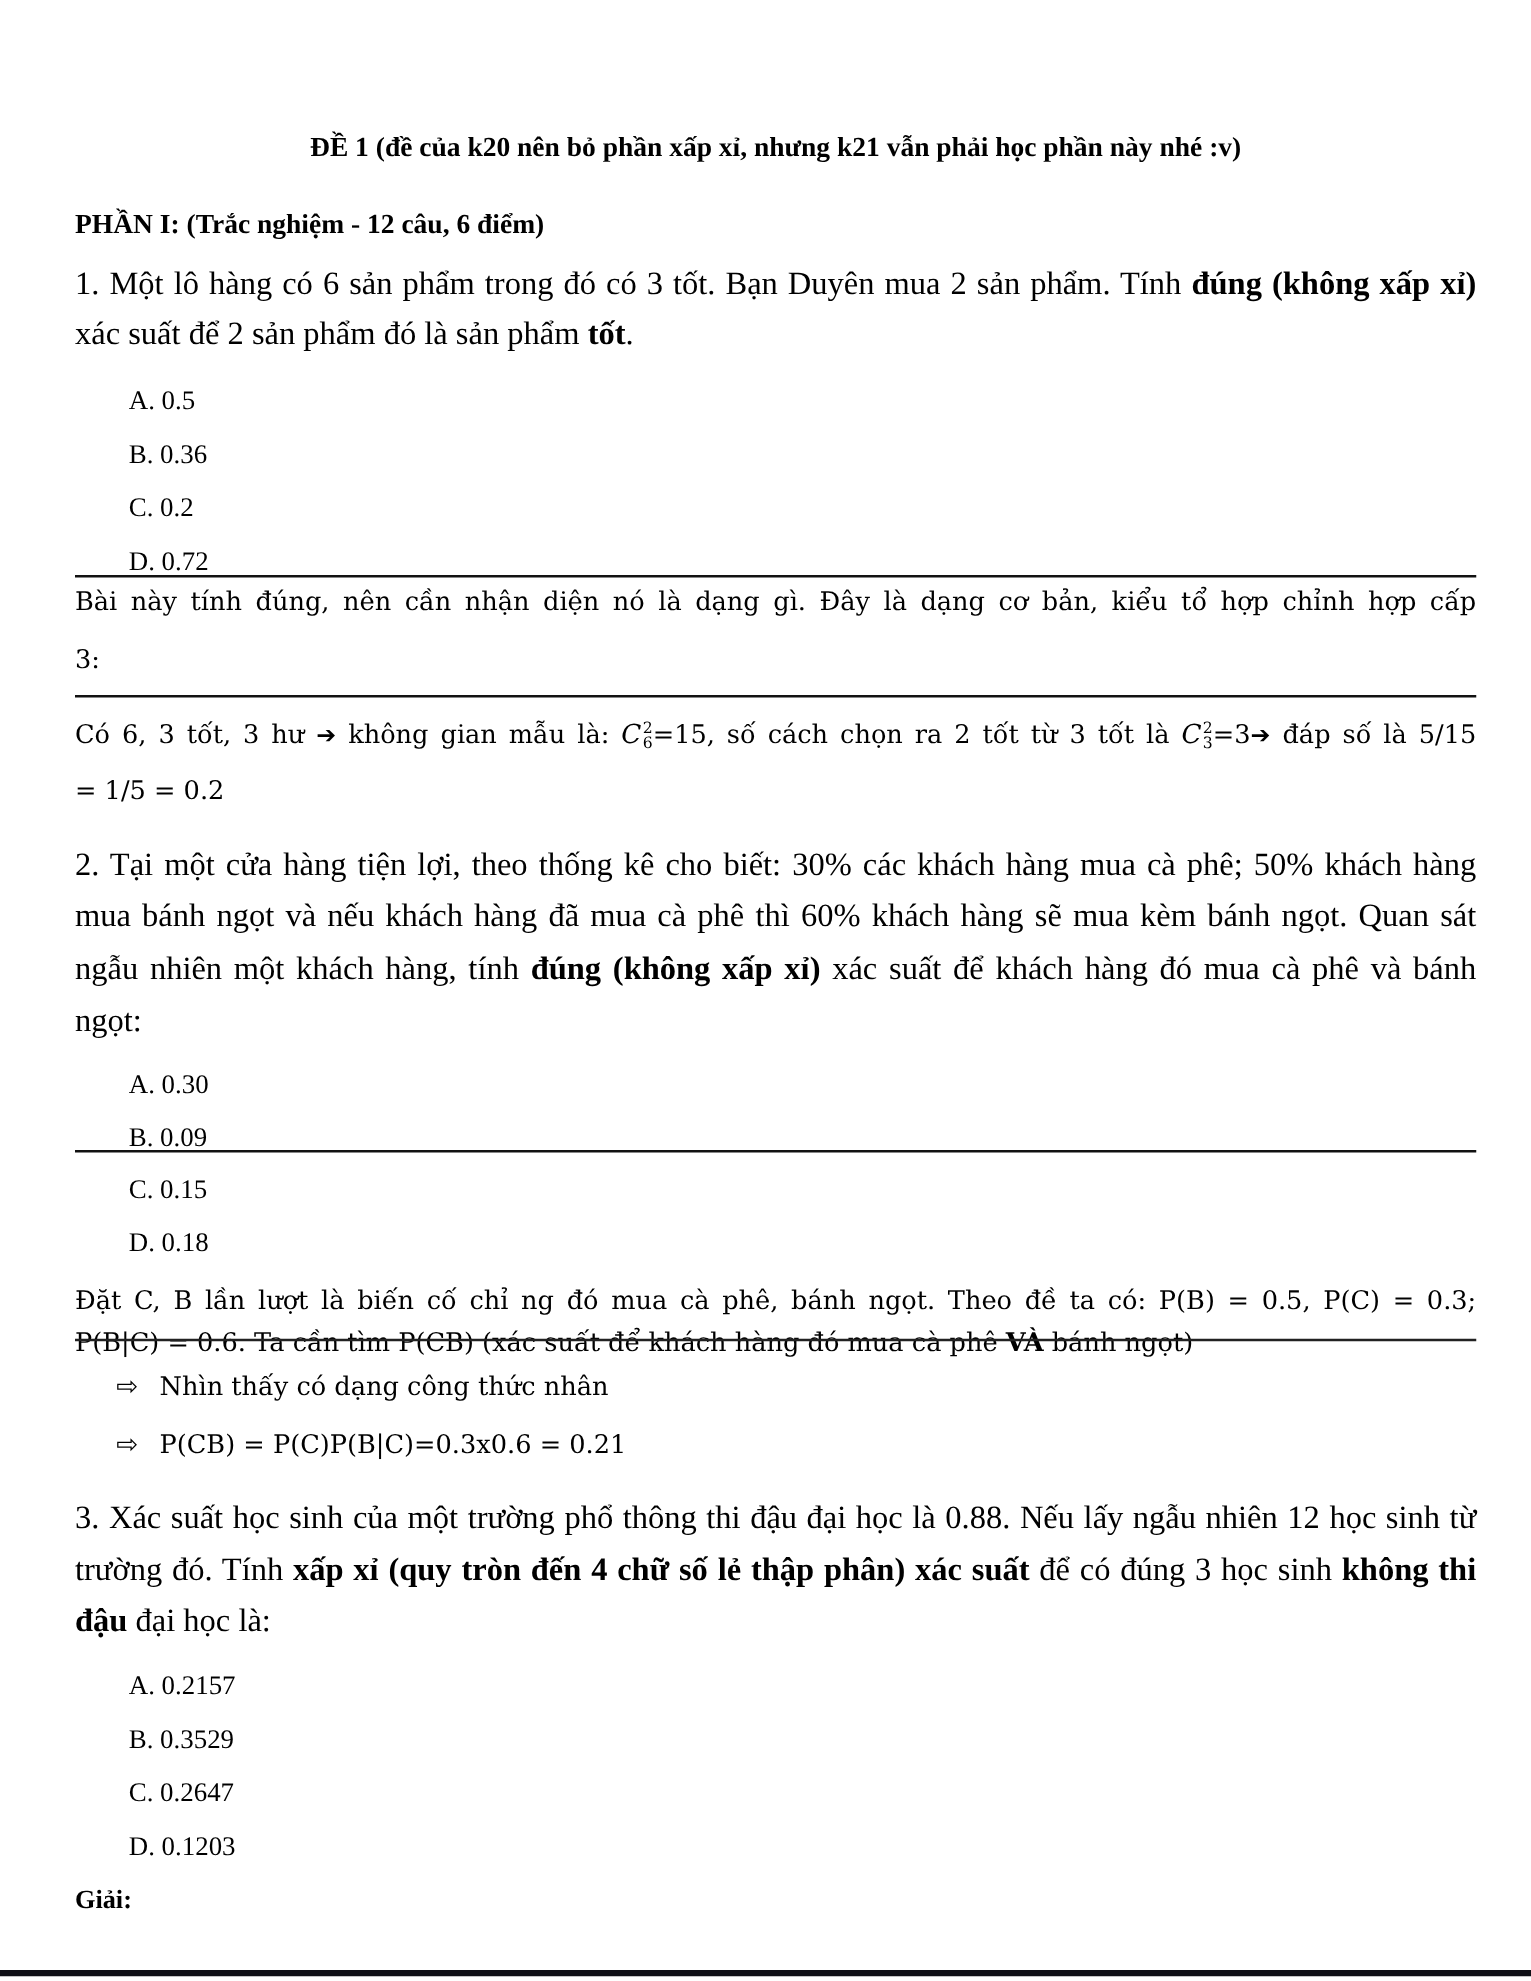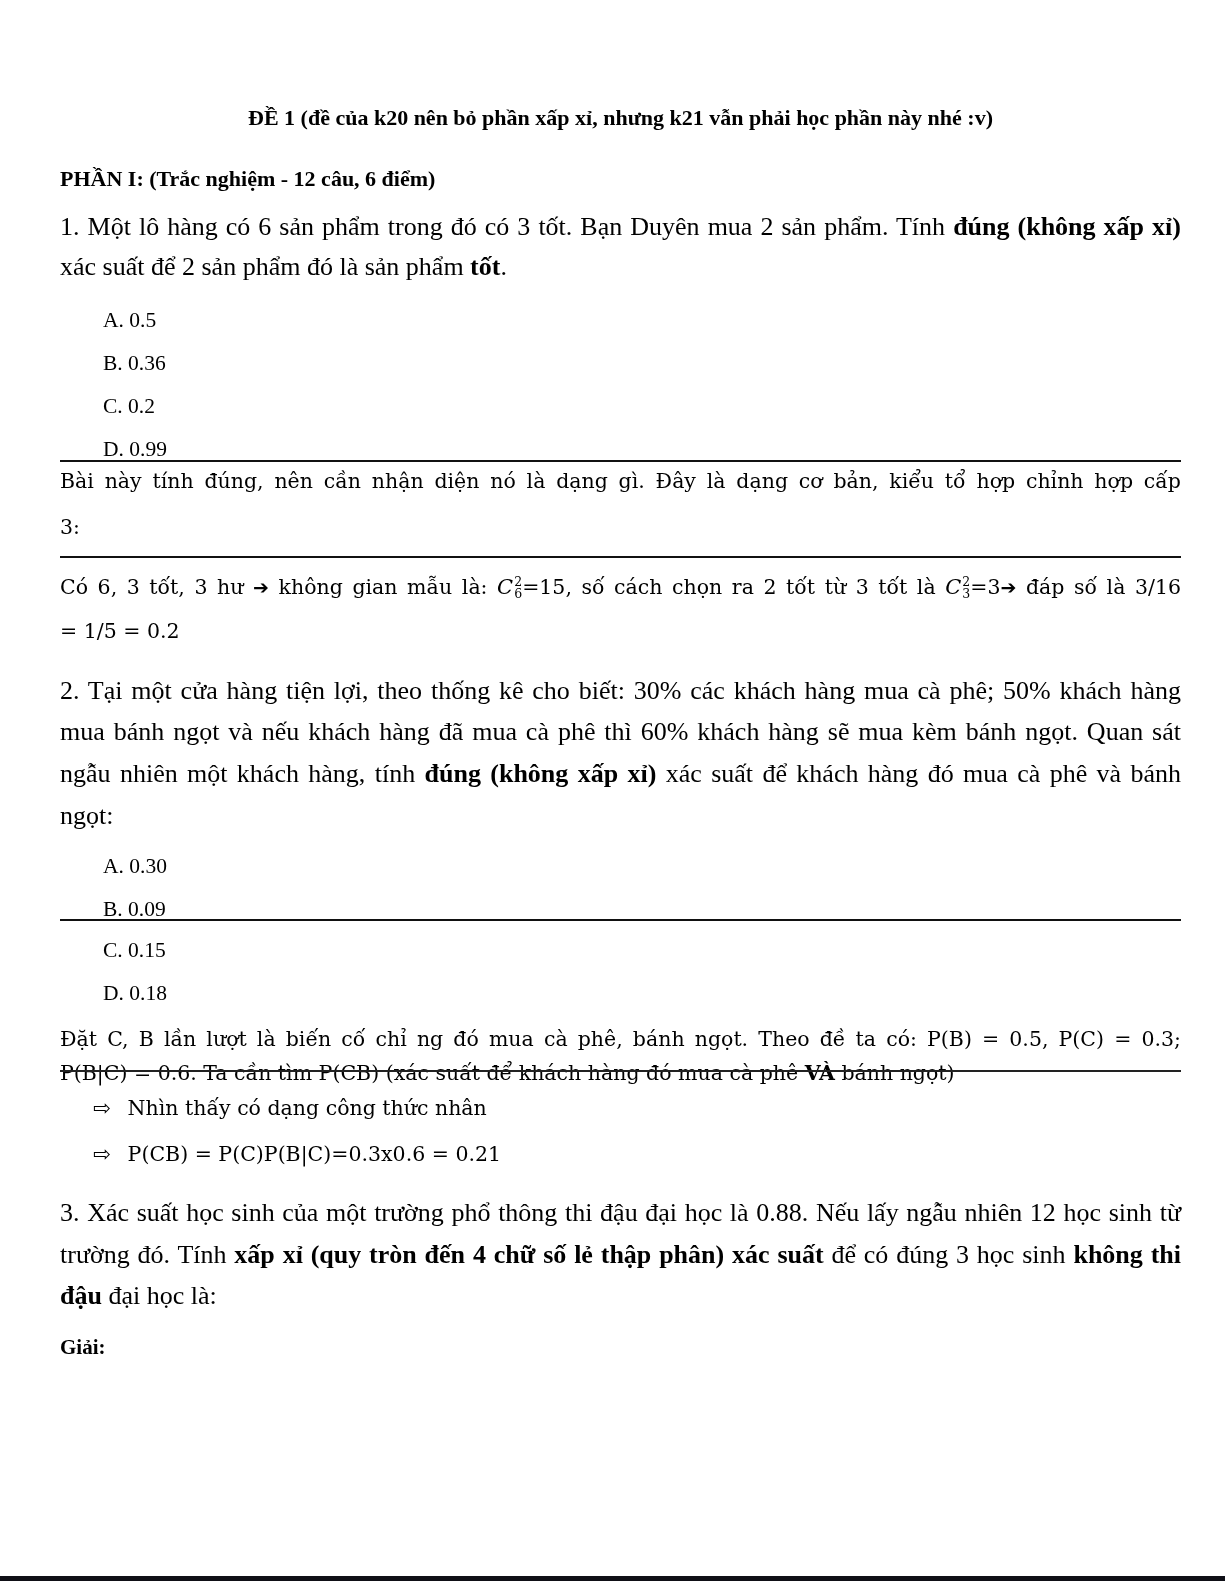--- a/index.html
+++ b/index.html
@@ -82,21 +82,21 @@
   <div class="title">ĐỀ 1 (đề của k20 nên bỏ phần xấp xỉ, nhưng k21 vẫn phải học phần này nhé :v)</div>
 
   <div class="section-heading">PHẦN I: (Trắc nghiệm - 12 câu, 6 điểm)</div>
 
   <div class="question" id="q1-text"><span>1. Một lô hàng có 6 sản phẩm trong đó có 3 tốt. Bạn Duyên mua 2 sản phẩm. Tính </span><span class="b">đúng (không xấp xỉ)</span><span> xác suất để 2 sản phẩm đó là sản phẩm </span><span class="b">tốt</span><span>.</span></div>
 
   <div class="options">
     <div class="option">A. 0.5</div>
     <div class="option">B. 0.36</div>
     <div class="option">C. 0.2</div>
-    <div class="option">D. 0.99</div>
+    <div class="option">D. 0.72</div>
   </div>
 
   <hr class="rule" id="rule-q1">
 
   <div class="sol stretch" id="note-line1">Bài này tính đúng, nên cần nhận diện nó là dạng gì. Đây là dạng cơ bản, kiểu tổ hợp chỉnh hợp cấp</div>
   <div class="sol" id="note-line2">3:</div>
 
   <hr class="rule" id="rule-sol1">
 
   <div class="sol stretch" id="sol1-line1"><span>Có 6, 3 tốt, 3 hư </span><span class="arrow-solid">➔</span><span> không gian mẫu là: </span><span class="cmath">
@@ -104,21 +104,21 @@
         <span class="ss">
           <span>2</span>
           <span>6</span>
         </span>
       </span><span>=15, số cách chọn ra 2 tốt từ 3 tốt là </span><span class="cmath">
         <span class="letter">C</span>
         <span class="ss">
           <span>2</span>
           <span>3</span>
         </span>
-      </span><span>=3</span><span class="arrow-solid">➔</span><span> đáp số là 3/16</span></div>
+      </span><span>=3</span><span class="arrow-solid">➔</span><span> đáp số là 5/15</span></div>
   <div class="sol" id="sol1-line2">= 1/5 = 0.2</div>
 
   <div class="question" id="q2-text"><span>2. Tại một cửa hàng tiện lợi, theo thống kê cho biết: 30% các khách hàng mua cà phê; 50% khách hàng mua bánh ngọt và nếu khách hàng đã mua cà phê thì 60% khách hàng sẽ mua kèm bánh ngọt. Quan sát ngẫu nhiên một khách hàng, tính </span><span class="b">đúng (không xấp xỉ)</span><span> xác suất để khách hàng đó mua cà phê và bánh ngọt:</span></div>
 
   <div class="options" id="q2-options">
     <div class="option">A. 0.30</div>
     <div class="option">B. 0.09</div>
   </div>
   <hr class="rule" id="rule-b009">
   <div class="options">
@@ -130,18 +130,24 @@
     <div class="stretch">Đặt C, B lần lượt là biến cố chỉ ng đó mua cà phê, bánh ngọt. Theo đề ta có: P(B) = 0.5, P(C) = 0.3;</div>
     <div><span>P(B|C) = 0.6. Ta cần tìm P(CB) (xác suất để khách hàng đó mua cà phê </span><span class="b">VÀ</span><span> bánh ngọt)</span></div>
     <div class="strike-line"></div>
   </div>
 
   <div class="bullet" id="bullet-1"><span class="arrow-hollow">⇨</span><span>Nhìn thấy có dạng công thức nhân</span></div>
   <div class="bullet" id="bullet-2"><span class="arrow-hollow">⇨</span><span>P(CB) = P(C)P(B|C)=0.3x0.6 = 0.21</span></div>
 
   <div class="question" id="q3-text"><span>3. Xác suất học sinh của một trường phổ thông thi đậu đại học là 0.88. Nếu lấy ngẫu nhiên 12 học sinh từ trường đó. Tính </span><span class="b">xấp xỉ (quy tròn đến 4 chữ số lẻ thập phân) xác suất</span><span> để có đúng 3 học sinh </span><span class="b">không thi đậu</span><span> đại học là:</span></div>
 
+  <div class="options" id="q3-options">
+    <div class="option">A. 0.2157</div>
+    <div class="option">B. 0.3529</div>
+    <div class="option">C. 0.2647</div>
+    <div class="option">D. 0.1203</div>
+  </div>
 
   <div class="solution-label">Giải:</div>
 
 </div>
 
 <div class="bottom-bar"></div>
 
 </body></html>

